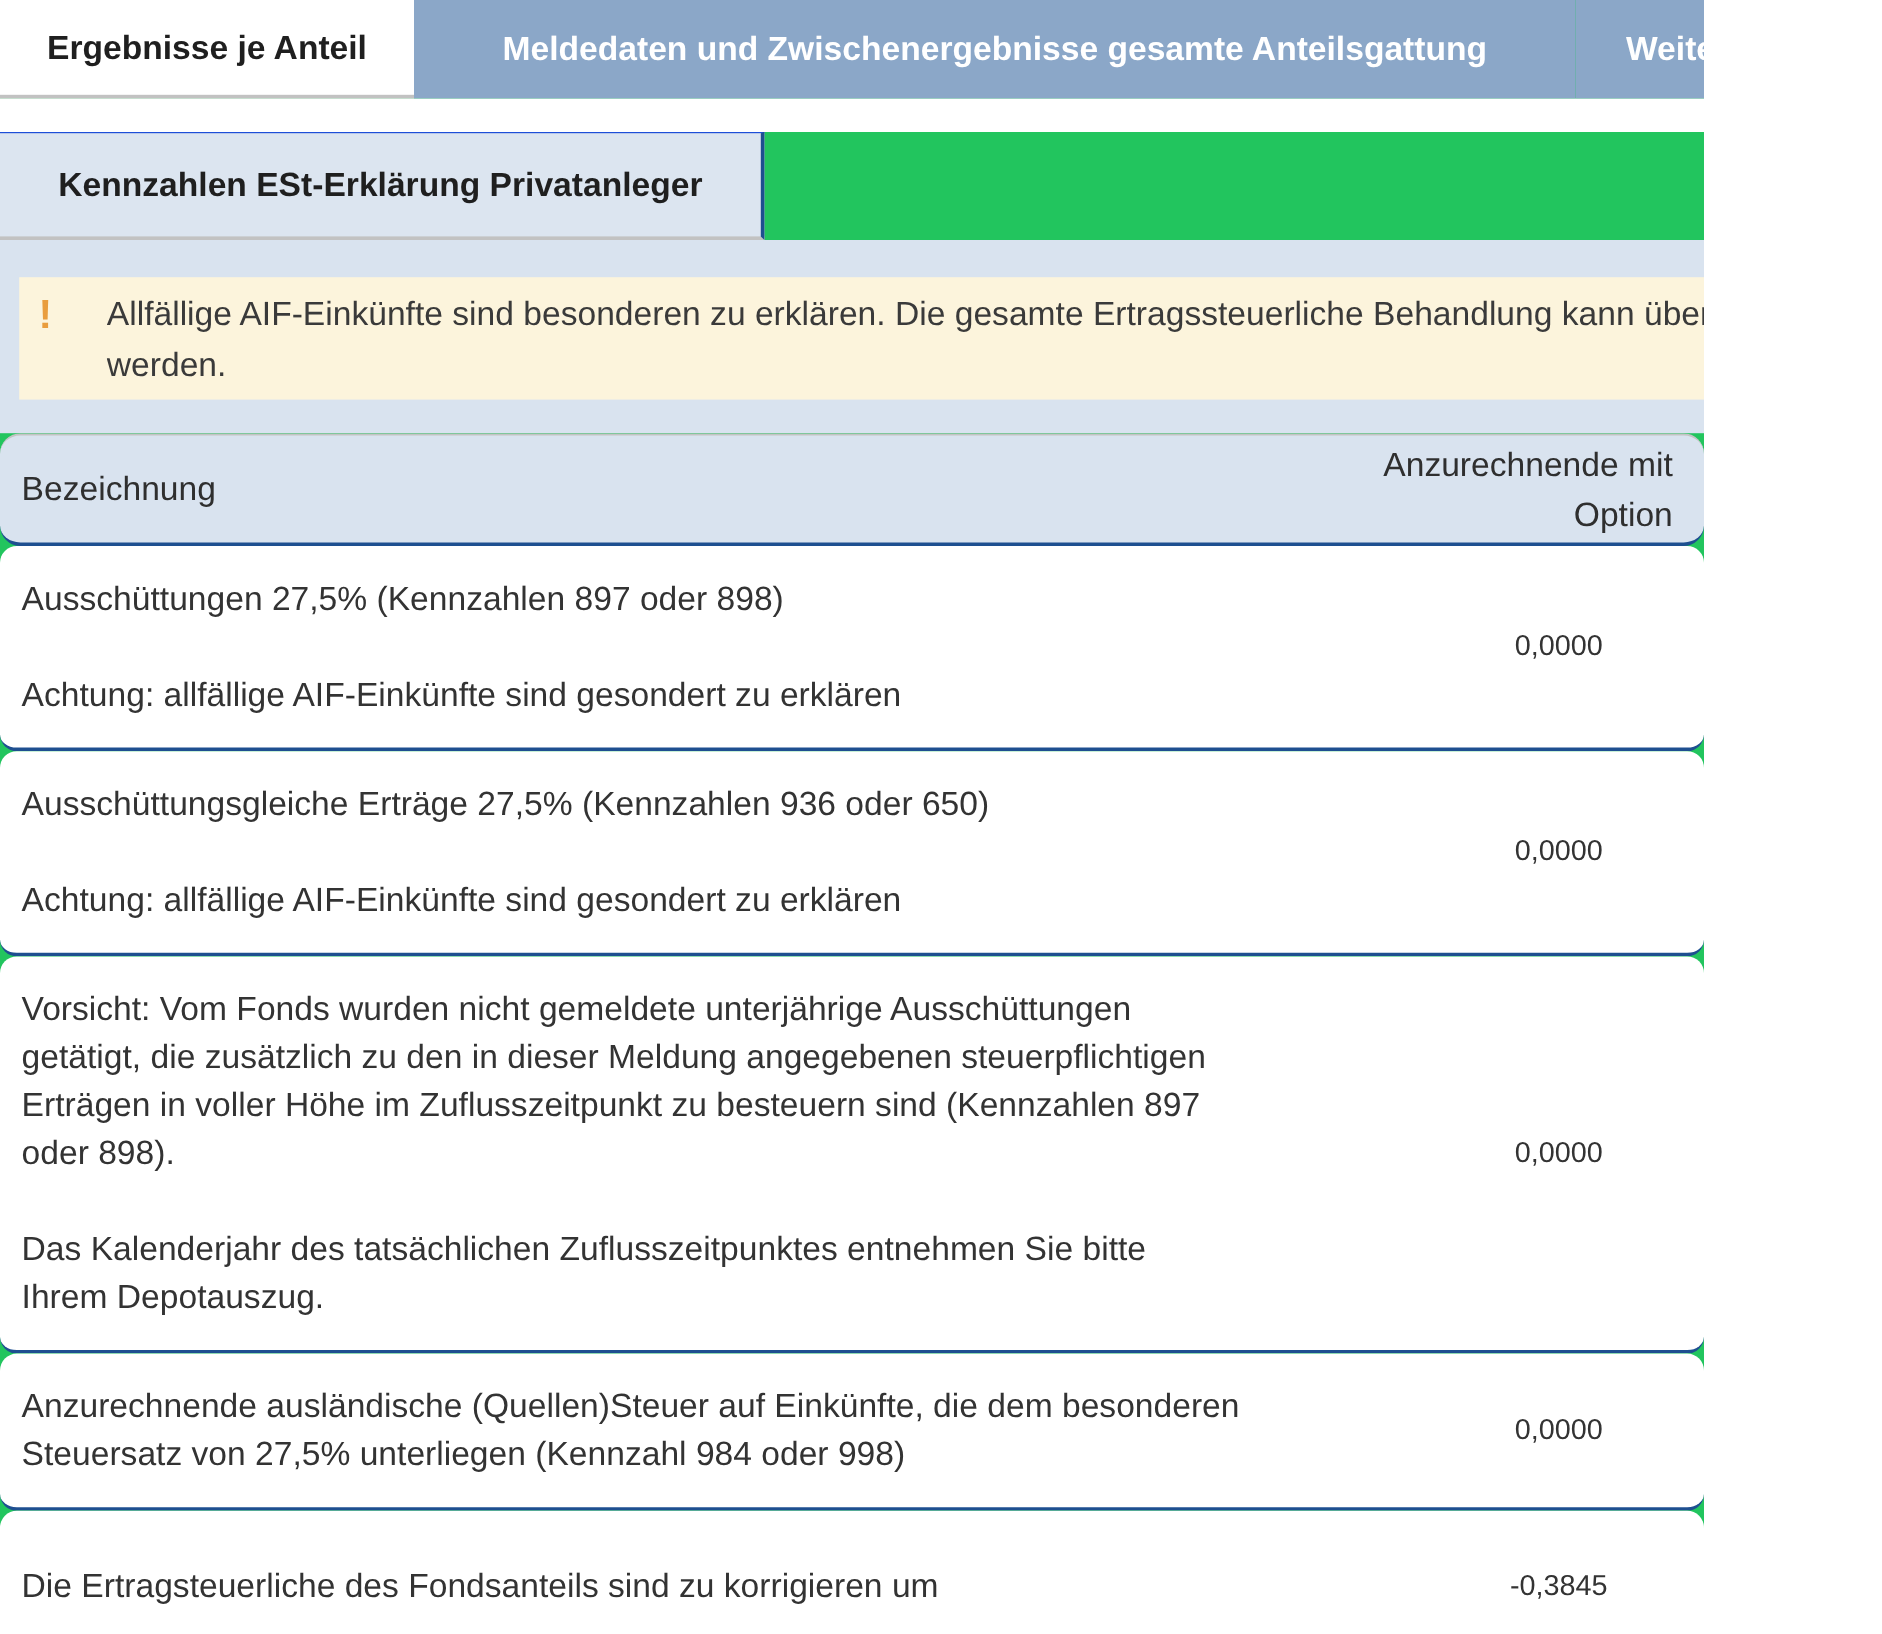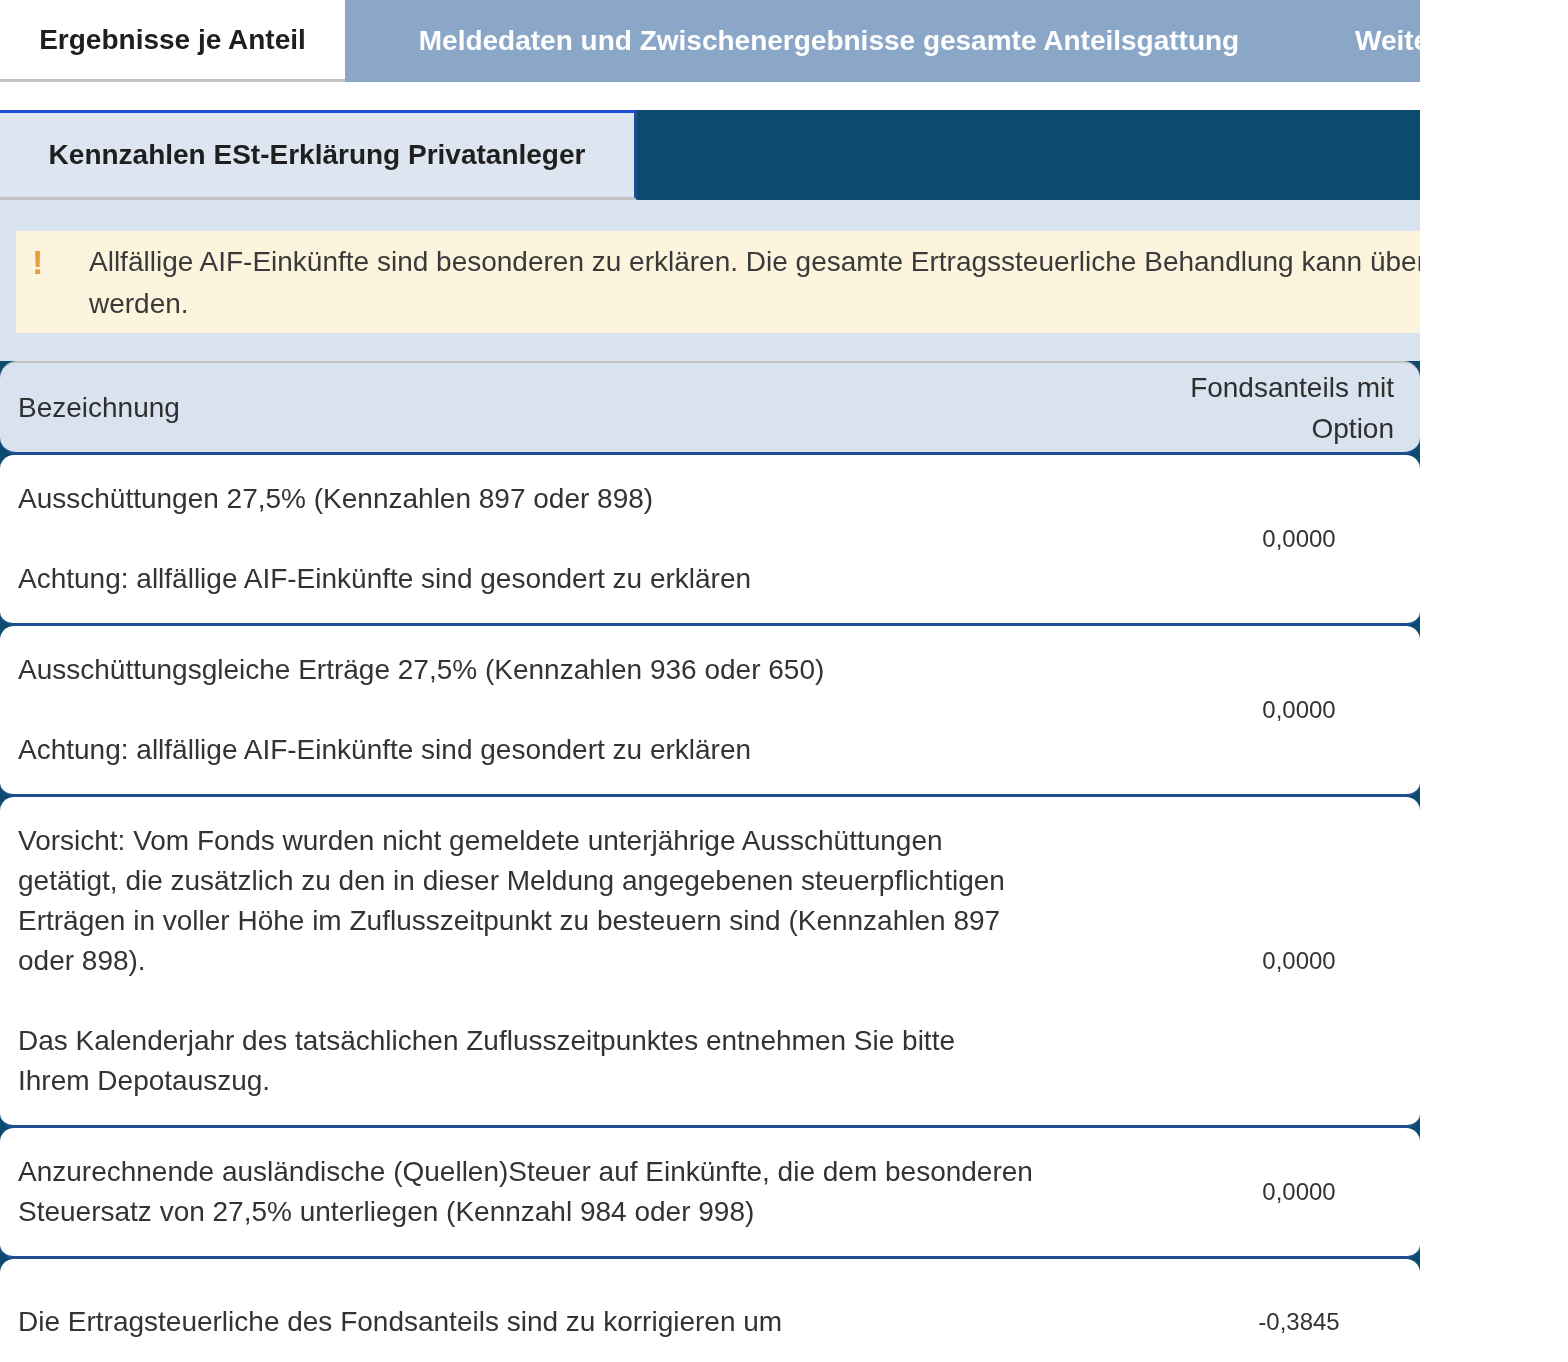--- a/index.html
+++ b/index.html
@@ -1,35 +1,35 @@
 <!DOCTYPE html>
 <html lang="de"><head>
 <meta charset="utf-8">
 <style>
   * { margin:0; padding:0; box-sizing:border-box; }
   html,body { background:#ffffff; }
   body { font-family:"Liberation Sans","DejaVu Sans",sans-serif; color:#333; }
-  .page { position:relative; width:1420px; height:1362px; overflow:hidden; background:#0c4a6e; }
+  .page { position:relative; width:1420px; height:1362px; overflow:hidden; background:#22c55e; }
 
   
   .tabbar1 { display:flex; height:82px; width:100%; }
   .ptab { display:flex; align-items:center; justify-content:center;
           font-size:28px; font-weight:700; white-space:nowrap; overflow:hidden; cursor:pointer; }
   .ptab.active { width:345px; background:#ffffff; color:#1f1f1f; border-bottom:3px solid #c2c2c2; flex:none; }
   .ptab.blue { background:#8ba7c8; color:#ffffff; }
   .ptab-meld { width:968px; flex:none; }
   .ptab-more { flex:1; justify-content:flex-start; padding-left:42px; }
 
   .tab-gap { height:28px; background:#fff; }
 
   
   .tabbar2 { display:flex; height:90px; width:100%; }
   .stab-active { width:637px; flex:none; background:#dce5f0; color:#1f1f1f;
                  font-size:28px; font-weight:700; display:flex; align-items:center; justify-content:center;
-                 border-top:3px solid #1d4ed8; border-right:3px solid #1e4f90; border-bottom:3px solid #c2c2c2;
+                 border-top:1px solid #1d4ed8; border-right:3px solid #1e4f90; border-bottom:3px solid #c2c2c2;
                  cursor:pointer; white-space:nowrap; }
   .stab-links { flex:1; background:#ffffff; border-bottom:3px solid #1e4f90;
                 display:flex; align-items:center; padding-left:43px; gap:78px; overflow:hidden; }
   .stab-link { color:#1e4f90; font-size:28px; font-weight:700; white-space:nowrap; cursor:pointer; }
 
   
   .panel { background:#d9e3ef; height:161px; padding:31px 0 28px 16px; overflow:hidden; }
   .warnbox { background:#fcf4dc; height:102px; display:flex; align-items:flex-start;
              padding:10px 0 0 16px; overflow:hidden; }
   .warn-icon { color:#e99d3e; font-weight:800; font-size:34px; line-height:42px; width:57px; flex:none; text-align:left; }
@@ -67,21 +67,21 @@
   <div class="panel">
     <div class="warnbox">
       <div class="warn-icon">!</div>
       <div class="warn-text">Allfällige AIF-Einkünfte sind besonderen zu erklären. Die gesamte Ertragssteuerliche Behandlung kann über de
 werden.</div>
     </div>
   </div>
 
   <div class="thead">
     <div class="th-left">Bezeichnung</div>
-    <div class="th-right">Fondsanteils mit
+    <div class="th-right">Anzurechnende mit
 Option</div>
   </div>
 
   <div class="trow">
     <div class="trow-label">Ausschüttungen 27,5% (Kennzahlen 897 oder 898)
 
 Achtung: allfällige AIF-Einkünfte sind gesondert zu erklären</div>
     <div class="trow-value">0,0000</div>
   </div>
 

